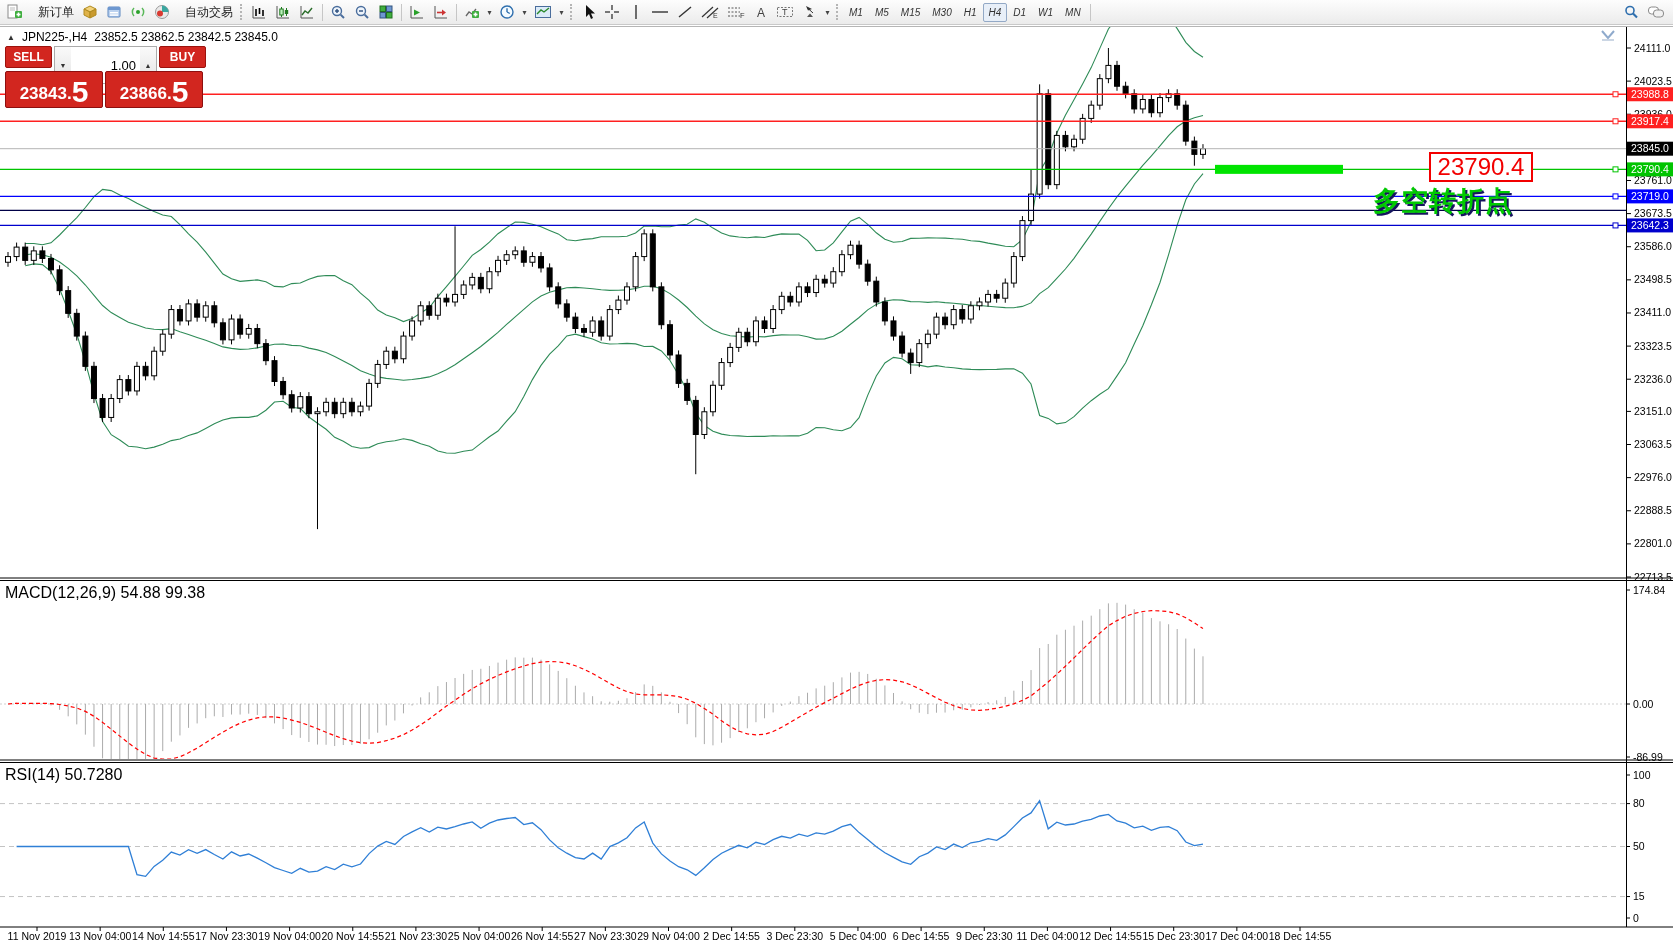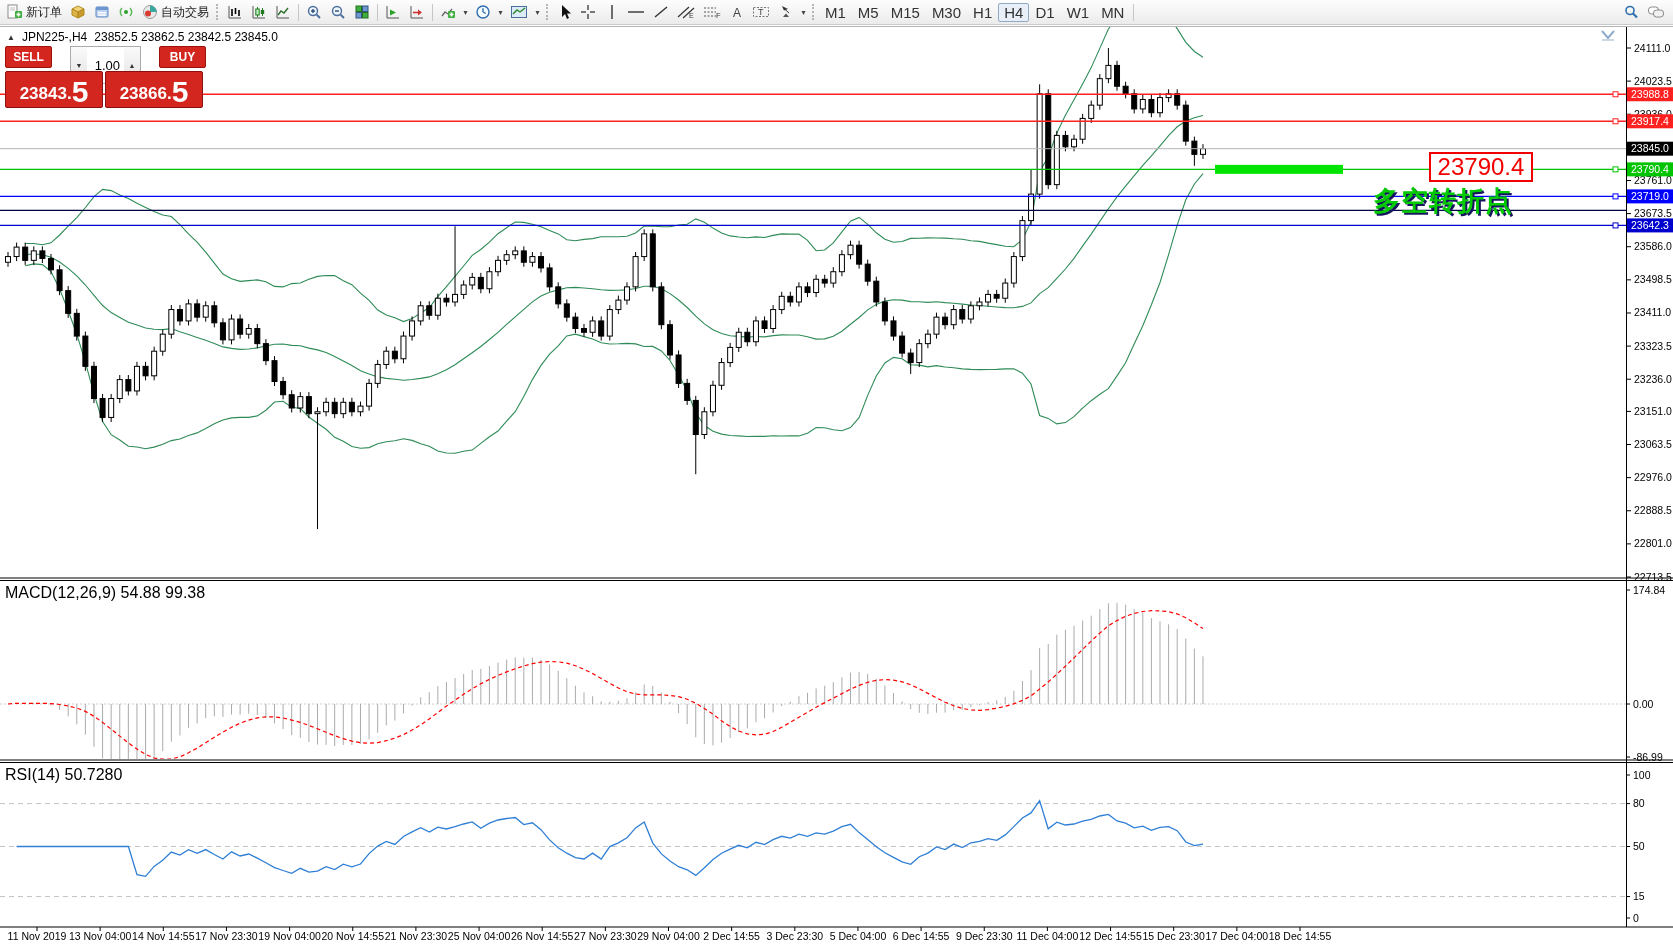--- a/index.html
+++ b/index.html
@@ -11,35 +11,35 @@
   html,body{margin:0;padding:0;background:#fff;}
   .stage{position:relative;width:1673px;height:946px;background:#fff;overflow:hidden;
          font-family:"Liberation Sans","DejaVu Sans",sans-serif;}
 
   
   .toolbar{position:absolute;left:0;top:0;width:1673px;height:25px;
            background:linear-gradient(#fdfdfd,#ebebeb);
            border-bottom:1px solid #c9c9c9;
            display:flex;align-items:center;padding-left:2px;}
   .tb-btn{height:21px;min-width:23px;display:flex;align-items:center;justify-content:center;
-          gap:3px;padding:0 3px;font-size:12px;color:#222;border:1px solid transparent;border-radius:2px;cursor:default;}
+          gap:15px;padding:0 3px;font-size:12px;color:#222;border:1px solid transparent;border-radius:2px;cursor:default;}
   .tb-caret{min-width:11px;font-size:8px;color:#444;padding:0 1px;}
   .tb-sep{width:1px;height:17px;background:#c6c6c6;margin:0 3px;flex:0 0 auto;}
   .tb-grip{width:3px;height:16px;border-left:2px dotted #b5b5b5;margin:0 4px 0 3px;flex:0 0 auto;}
-  .tf-btn{font-size:15px;padding:0 5px;height:19px;display:flex;align-items:center;color:#333;border:1px solid transparent;border-radius:2px;}
+  .tf-btn{font-size:10px;padding:0 5px;height:19px;display:flex;align-items:center;color:#333;border:1px solid transparent;border-radius:2px;font-style:italic;}
   .tf-active{border:1px solid #93a9c6;background:#e8eff8;}
   .tb-right{margin-left:auto;display:flex;align-items:center;margin-right:4px;}
   .tb-btn svg{display:block;}
 
   
   .sym-line{position:absolute;left:7px;top:30px;font-size:12px;color:#000;display:flex;gap:7px;align-items:center;}
   .sym-line .tri{font-size:8px;color:#333;}
 
   .trade-panel{position:absolute;left:5px;top:46px;width:201px;}
-  .tp-row1{display:flex;height:23px;gap:18px;}
+  .tp-row1{display:flex;height:23px;gap:2px;}
   .tp-btn{width:47px;height:22px;background:var(--panel-red);color:#fff;font-size:12px;font-weight:bold;
           display:flex;align-items:center;justify-content:center;border:1px solid #9c120d;border-radius:2px;}
   .tp-spin{flex:1;display:flex;height:38px;border:1px solid #ababab;background:#fff;}
   .tp-spin-btn{width:16px;background:linear-gradient(#fafafa,#e3e3e3);border:0;font-size:7px;color:#333;
                display:flex;align-items:center;justify-content:center;}
   .tp-spin input{width:100%;border:0;outline:0;text-align:right;font-size:13px;padding-right:4px;
                  font-family:"Liberation Sans",sans-serif;}
   .tp-row2{display:flex;gap:2px;margin-top:2px;}
   .tp-price{width:98px;height:37px;background:var(--panel-red);border:1px solid #8e0f0f;color:#fff;
             display:flex;align-items:flex-end;justify-content:center;padding-bottom:3px;border-radius:2px;}

